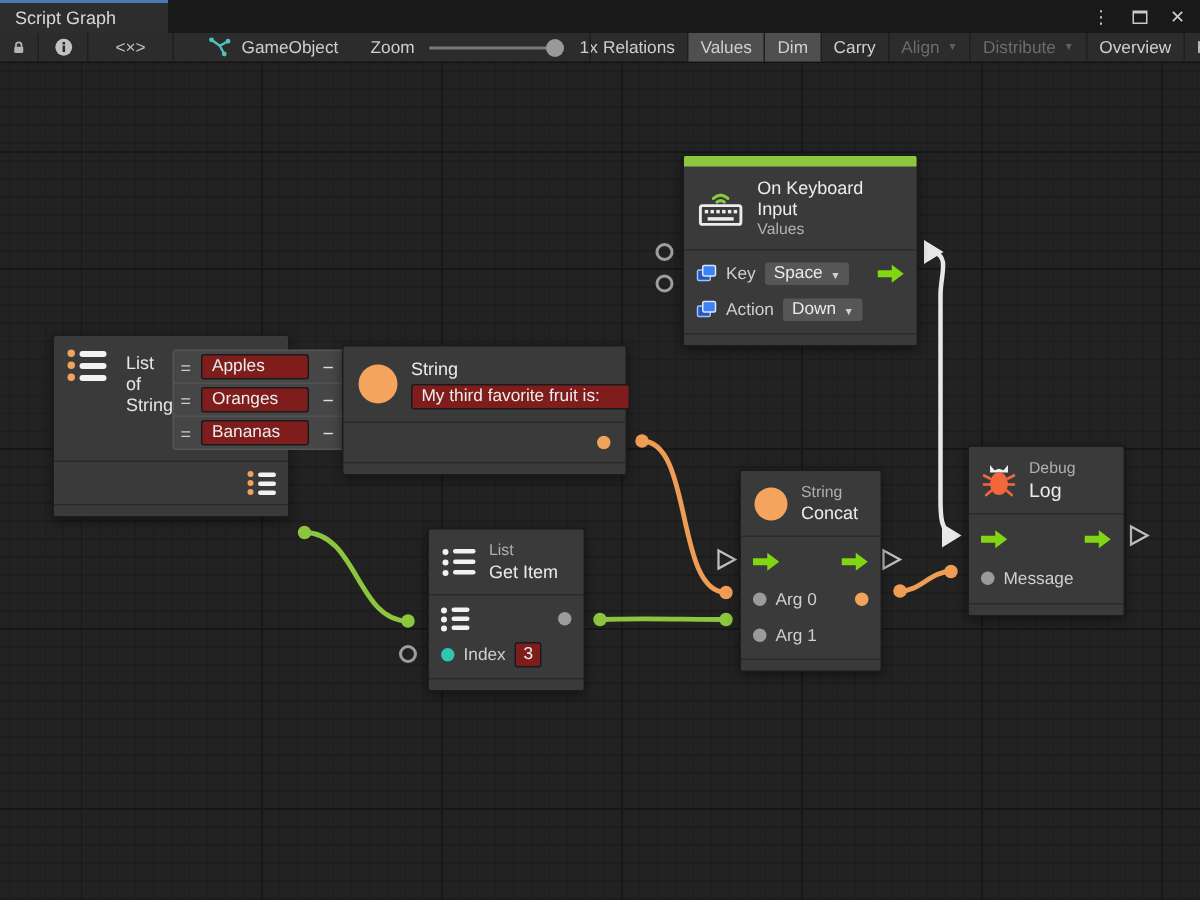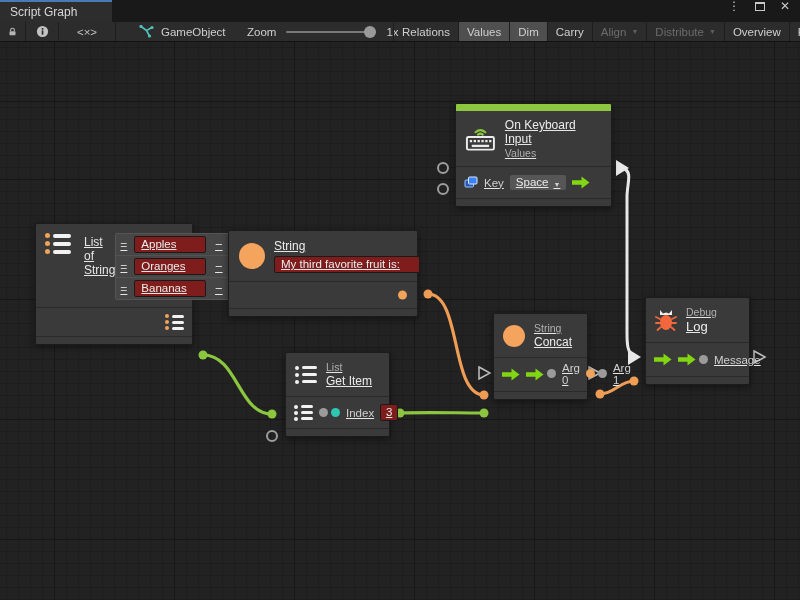--- a/index.html
+++ b/index.html
@@ -1,21 +1,21 @@
 <!DOCTYPE html>
 <html><head>
 <meta charset="utf-8">
 <style>
   * { margin:0; padding:0; box-sizing:border-box; }
   html,body { width:800px; height:600px; overflow:hidden; background:#191919;
     font-family:"Liberation Sans", sans-serif; -webkit-font-smoothing:antialiased; }
   #stage { position:relative; width:800px; height:600px; overflow:hidden; }
 
   
-  .titlebar { position:absolute; left:0; top:0; width:800px; height:22px; background:#191919; display:flex; align-items:flex-start; }
+  .titlebar { position:absolute; left:0; top:0; width:800px; height:22px; background:#191919; display:flex; align-items:center; }
   .tab { width:112px; background:#2d2d2d; border-top:2px solid #4a7ab5; color:#d8d8d8;
     font-size:12px; line-height:20px; padding-left:10px; }
   .win-ctrls { margin-left:auto; display:flex; align-items:center; gap:15px; padding-right:10px; color:#c8c8c8; }
   .win-ctrls .glyph { font-size:12px; line-height:1; }
   .maxbox { width:10px; height:9px; border:1px solid #c8c8c8; border-top:2px solid #c8c8c8; }
 
   
   .toolbar { position:absolute; left:0; top:22px; width:800px; height:20px; background:#2c2c2c;
     border-bottom:1px solid #121212; color:#cfcfcf; font-size:11.5px; }
   .tgroup { position:absolute; top:0; height:19px; display:flex; align-items:stretch; }
@@ -34,26 +34,26 @@
       repeating-linear-gradient(90deg,#171717 0,#171717 1px,transparent 1px,transparent 120px),
       repeating-linear-gradient(0deg,#171717 0,#171717 1px,transparent 1px,transparent 120px),
       repeating-linear-gradient(90deg,#1d1d1d 0,#1d1d1d 1px,transparent 1px,transparent 12px),
       repeating-linear-gradient(0deg,#1d1d1d 0,#1d1d1d 1px,transparent 1px,transparent 12px);
     background-position:54px 0,0 60px,6px 0,0 0; }
 
   svg.wires { position:absolute; left:0; top:0; width:800px; height:558px; z-index:1; }
 
   
   .node { position:absolute; z-index:2; background:#3a3a3a; border:1px solid #1c1c1c; border-radius:2px;
-    color:#e6e6e6; font-size:12px; box-shadow:0 2px 7px rgba(0,0,0,.45);text-decoration:underline; }
+    color:#e6e6e6; font-size:12px; box-shadow:0 2px 7px rgba(0,0,0,.45); }
   .nhead { display:flex; align-items:center; gap:9px; padding:7px 9px; }
   .nhead .tcol { display:flex; flex-direction:column; gap:1px; }
   .ntitle { font-size:12px; color:#ececec; }
   .nsub { font-size:10.5px; color:#b0b0b0; }
-  .nbody { border-top:1px solid #2a2a2a; padding:5px 8px; display:flex; gap:3px; }
+  .nbody { border-top:1px solid #2a2a2a; padding:5px 8px; display:flex; flex-direction:column; gap:3px; }
   .nrow { display:flex; align-items:center; gap:6px; height:21px; }
   .nfoot { height:8px; border-top:1px solid #2a2a2a; }
   .plabel { font-size:11.5px; color:#cfcfcf; }
   .greenbar { height:7px; background:#8dc63f; border-radius:1px 1px 0 0; }
 
   .dot { width:9px; height:9px; border-radius:50%; flex:0 0 auto; }
   .dot.gray { background:#9b9b9b; } .dot.orange { background:#f0a35a; } .dot.teal { background:#2fc7b2; }
 
   .dropdown { display:inline-flex; align-items:flex-end; gap:5px; background:#565656; border-radius:2px;
     padding:1px 6px 2px 6px; font-size:11.5px; color:#eaeaea; }
@@ -227,20 +227,31 @@
           </svg>
           <span class="plabel">Key</span>
           <span class="dropdown">
             <span>Space</span>
               <span class="caret">▼</span>
           </span>
           <svg class="flow-arrow" style="margin-left:auto;" width="18" height="13" viewBox="0 0 18 13">
             <polygon points="0,4.2 9.5,4.2 9.5,0.5 17.5,6.5 9.5,12.5 9.5,8.8 0,8.8" fill="#82d513"></polygon>
           </svg>
         </div>
+        <div class="nrow">
+          <svg class="enum-icon" width="14" height="13" viewBox="0 0 14 13">
+            <rect x="1" y="4" width="8.5" height="7" rx="1" fill="#2457b8" stroke="#9dc1ff" stroke-width="1"></rect>
+            <rect x="4.5" y="1" width="8.5" height="7" rx="1" fill="#3b82f6" stroke="#dbe8ff" stroke-width="1"></rect>
+          </svg>
+          <span class="plabel">Action</span>
+          <span class="dropdown">
+            <span>Down</span>
+              <span class="caret">▼</span>
+          </span>
+        </div>
       </div>
       <div class="nfoot"></div>
     </div>
 
     <div class="node" style="left:35px; top:181px; width:158px;">
       <div class="los-grid">
         <div class="licon">
           <div class="lrow">
               <span class="ldot"></span>
               <span class="lbar"></span>

